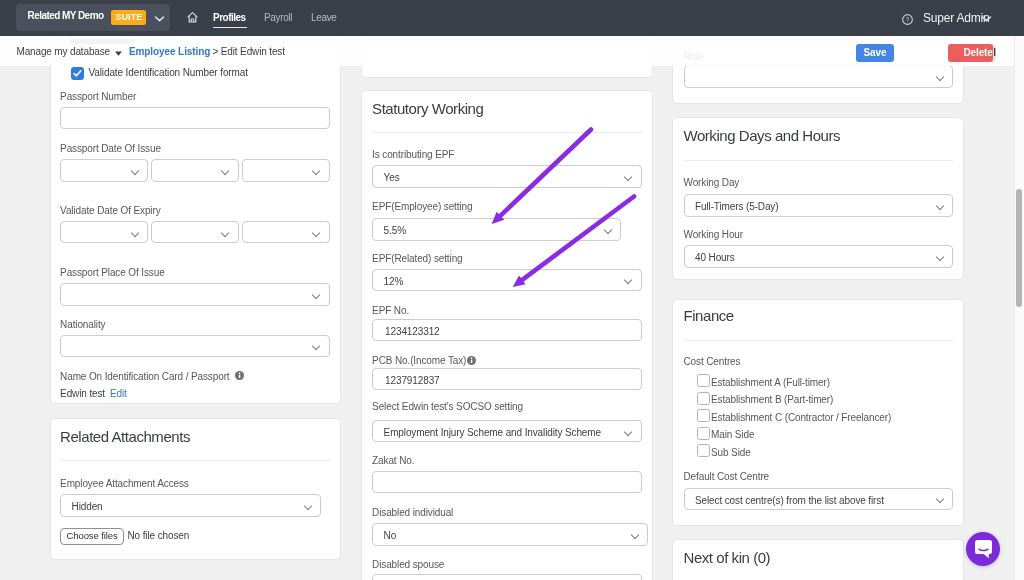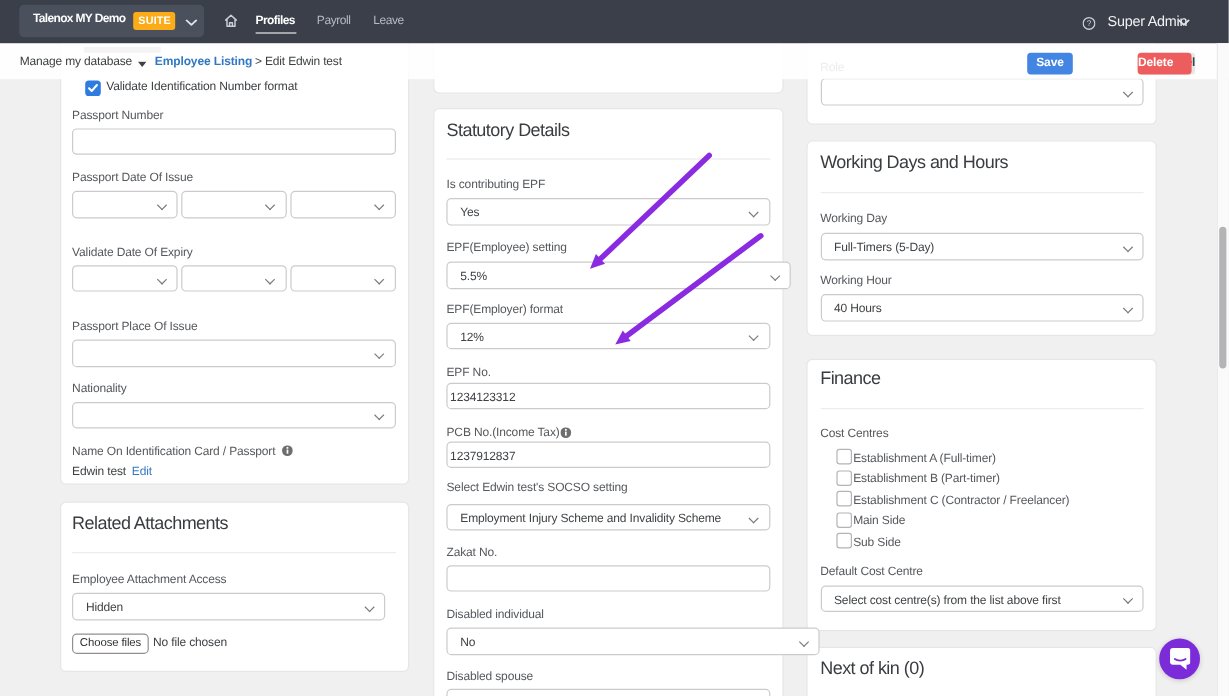--- a/index.html
+++ b/index.html
@@ -2,21 +2,21 @@
 <html><head><meta charset="utf-8">
 <style>
 *{margin:0;padding:0;box-sizing:border-box}
 html,body{width:1024px;height:580px;overflow:hidden}
 body{font-family:"Liberation Sans",sans-serif;background:#f0f0f0;position:relative}
 .card{position:absolute;background:#fff;border:1px solid #e6e6e8;border-radius:5px;z-index:1}
 .lbl{position:absolute;font-size:10px;line-height:10px;letter-spacing:-0.12px;color:#55585c;white-space:nowrap;z-index:2}
 .txt{position:absolute;font-size:10px;line-height:10px;letter-spacing:-0.12px;color:#3e4144;white-space:nowrap;z-index:2}
 .hdg{position:absolute;font-size:15px;line-height:15px;letter-spacing:-0.45px;color:#3a3d40;white-space:nowrap;z-index:2}
 .hr{position:absolute;height:1px;background:#ececee;z-index:2}
-.inp{position:absolute;height:22.5px;background:#fff;border:1px solid #cbcbcd;border-radius:4px;font-size:10px;letter-spacing:-0.12px;color:#3f4245;line-height:24.5px;padding-left:2px;white-space:nowrap;overflow:hidden;z-index:2}
+.inp{position:absolute;height:22.5px;background:#fff;border:1px solid #cbcbcd;border-radius:4px;font-size:10px;letter-spacing:-0.12px;color:#3f4245;line-height:24.5px;padding-left:12px;white-space:nowrap;overflow:hidden;z-index:2}
 .sel{position:absolute;height:22.5px;background:#fff;border:1px solid #cbcbcd;border-radius:4px;font-size:10px;letter-spacing:-0.12px;color:#3f4245;line-height:24.5px;padding-left:10.5px;white-space:nowrap;overflow:hidden;z-index:2}
 .sel::after{content:"";position:absolute;right:9.5px;top:7.8px;width:5px;height:5px;border-right:1.2px solid #787b80;border-bottom:1.2px solid #787b80;transform:rotate(45deg)}
 .cb{position:absolute;width:13px;height:13px;background:#fff;border:1px solid #b4b4b6;border-radius:2.5px;z-index:2}
 </style></head>
 <body>
 <div class="card" style="left:49.5px;top:20px;width:291.5px;height:384px"></div>
 <div class="card" style="left:49.5px;top:418px;width:291.5px;height:141.5px"></div>
 <div class="card" style="left:361px;top:24px;width:292px;height:54px"></div>
 <div class="card" style="left:361px;top:90.3px;width:292px;height:510px"></div>
 <div class="card" style="left:672.3px;top:24px;width:291.5px;height:79.5px"></div>
@@ -51,43 +51,43 @@
     <rect x="4.25" y="1.6" width="1.6" height="1.7" fill="#fff"></rect>
   </svg>
 <div class="txt" style="left:60.1px;top:388.59999999999997px">Edwin test</div>
 <div class="txt" style="left:109.9px;top:388.6px;color:#3378c5">Edit</div>
 <div class="hdg" style="left:60.1px;top:428.9px">Related Attachments</div>
 <div class="hr" style="left:60.1px;top:459.9px;width:269.5px"></div>
 <div class="lbl" style="left:60.1px;top:479.4px">Employee Attachment Access</div>
 <div class="sel" style="left:60.1px;top:494.1px;width:261px">Hidden</div>
 <div style="position:absolute;left:60.3px;top:528px;width:63.6px;height:16.5px;background:#fff;border:1px solid #909093;border-radius:4px;font-size:9.5px;letter-spacing:-0.1px;line-height:14.5px;text-align:center;color:#2e3133;z-index:2">Choose files</div>
 <div class="txt" style="left:127.5px;top:531.4000000000001px">No file chosen</div>
-<div class="hdg" style="left:372.1px;top:100.8px">Statutory Details</div>
+<div class="hdg" style="left:372.1px;top:100.8px">Statutory Working</div>
 <div class="hr" style="left:372.1px;top:131.8px;width:269.5px"></div>
 <div class="lbl" style="left:372.1px;top:150.0px">Is contributing EPF</div>
 <div class="sel" style="left:372.1px;top:165.3px;width:269.5px">Yes</div>
 <div class="lbl" style="left:372.1px;top:202.1px">EPF(Employee) setting</div>
-<div class="sel" style="left:372.1px;top:218.1px;width:287px">5.5%</div>
-<div class="lbl" style="left:372.1px;top:254.29999999999998px">EPF(Employer) format</div>
+<div class="sel" style="left:372.1px;top:218.1px;width:249px">5.5%</div>
+<div class="lbl" style="left:372.1px;top:254.29999999999998px">EPF(Related) setting</div>
 <div class="sel" style="left:372.1px;top:268.7px;width:269.5px">12%</div>
 <div class="lbl" style="left:372.1px;top:305.5px">EPF No.</div>
 <div class="inp" style="left:372.1px;top:318.9px;width:269.5px">1234123312</div>
 <div class="lbl" style="left:372.1px;top:356.0px">PCB No.(Income Tax)</div>
 <svg style="position:absolute;left:467.1px;top:355.6px;z-index:3" width="9" height="9" viewBox="0 0 10 10">
     <circle cx="5" cy="5" r="5" fill="#6e6e71"></circle>
     <rect x="4.25" y="4.1" width="1.6" height="3.7" fill="#fff"></rect>
     <rect x="4.25" y="1.6" width="1.6" height="1.7" fill="#fff"></rect>
   </svg>
 <div class="inp" style="left:372.1px;top:367.5px;width:269.5px">1237912837</div>
 <div class="lbl" style="left:372.1px;top:402.0px">Select Edwin test's SOCSO setting</div>
 <div class="sel" style="left:372.1px;top:419.9px;width:269.5px">Employment Injury Scheme and Invalidity Scheme</div>
 <div class="lbl" style="left:372.1px;top:455.59999999999997px">Zakat No.</div>
 <div class="inp" style="left:372.1px;top:470.7px;width:269.5px"></div>
 <div class="lbl" style="left:372.1px;top:507.8px">Disabled individual</div>
-<div class="sel" style="left:372.1px;top:523.1px;width:311px">No</div>
+<div class="sel" style="left:372.1px;top:523.1px;width:276px">No</div>
 <div class="lbl" style="left:372.1px;top:559.9000000000001px">Disabled spouse</div>
 <div class="sel" style="left:372.1px;top:574.4px;width:269.5px"></div>
 <div class="sel" style="left:683.5px;top:65px;width:269.5px"></div>
 <div class="hdg" style="left:683.5px;top:127.7px">Working Days and Hours</div>
 <div class="hr" style="left:683.5px;top:159.7px;width:269.5px"></div>
 <div class="lbl" style="left:683.5px;top:178.0px">Working Day</div>
 <div class="sel" style="left:683.5px;top:194.1px;width:269.5px">Full-Timers (5-Day)</div>
 <div class="lbl" style="left:683.5px;top:229.89999999999998px">Working Hour</div>
 <div class="sel" style="left:683.5px;top:245.4px;width:269.5px">40 Hours</div>
 <div class="hdg" style="left:683.5px;top:308.09999999999997px">Finance</div>
@@ -117,24 +117,24 @@
 <div style="position:absolute;left:0;top:36px;width:1024px;height:30px;background:rgba(255,255,255,0.88);z-index:10"></div>
 <div style="position:absolute;left:16.5px;top:47.4px;font-size:10px;letter-spacing:-0.15px;line-height:10px;color:#3c3f42;z-index:11">Manage my database</div>
 <svg style="position:absolute;left:114.5px;top:50.5px;z-index:11" width="7" height="5" viewBox="0 0 7 5">
     <polygon points="0,0.5 7,0.5 3.5,4.8" fill="#3f4245"></polygon>
   </svg>
 <div style="position:absolute;left:129px;top:47.4px;font-size:10px;letter-spacing:-0.1px;line-height:10px;font-weight:bold;color:#3177c2;z-index:11">Employee Listing</div>
 <div style="position:absolute;left:212.5px;top:47.4px;font-size:10px;line-height:10px;color:#3f4245;z-index:11">&gt;</div>
 <div style="position:absolute;left:220.8px;top:47.4px;font-size:10px;letter-spacing:-0.14px;line-height:10px;color:#3c3f42;z-index:11">Edit Edwin test</div>
 <div style="position:absolute;left:856px;top:44px;width:38px;height:18px;background:#4285e2;color:#fff;border-radius:3px;font-size:10px;font-weight:bold;letter-spacing:-0.1px;text-align:center;line-height:18px;z-index:11">Save</div>
 <div style="position:absolute;left:949px;top:44px;width:47px;height:18px;background:#e7e7e7;color:#3f4245;border-radius:3px;font-size:10px;font-weight:bold;letter-spacing:-0.1px;text-align:right;line-height:18px;z-index:11">Cancel</div>
-<div style="position:absolute;left:948.3px;top:44px;width:44.5px;height:18px;background:#ee5d5d;color:#fff;border-radius:3px;font-size:10px;font-weight:bold;letter-spacing:-0.1px;text-align:left;line-height:18px;z-index:11">Delete</div>
+<div style="position:absolute;left:948.3px;top:44px;width:44.5px;height:18px;background:#ee5d5d;color:#fff;border-radius:3px;font-size:10px;font-weight:bold;letter-spacing:-0.1px;text-align:right;line-height:18px;z-index:11">Delete</div>
 <div style="position:absolute;left:0;top:0;width:1024px;height:36px;background:#3a3f49;z-index:20">
 <div style="position:absolute;left:16.4px;top:4px;width:153.5px;height:27px;background:#4a505c;border-radius:4px"></div>
-<div style="position:absolute;left:27.5px;top:10.9px;font-size:10px;line-height:10px;font-weight:bold;letter-spacing:-0.55px;color:#fcfdfe">Talenox MY Demo</div>
+<div style="position:absolute;left:27.5px;top:10.9px;font-size:10px;line-height:10px;font-weight:bold;letter-spacing:-0.55px;color:#fcfdfe">Related MY Demo</div>
 <div style="position:absolute;left:111.3px;top:10.2px;width:35.2px;height:14.8px;background:#fbac18;border-radius:2.5px;color:#fff;font-size:9px;font-weight:bold;text-align:center;line-height:14.8px;letter-spacing:0.15px">SUITE</div>
 <svg style="position:absolute;left:154.3px;top:15.6px" width="11" height="6" viewBox="0 0 11 6">
       <path d="M1.5 1 L5.5 4.7 L9.5 1" stroke="#dfe2e7" stroke-width="1.6" fill="none" stroke-linecap="round" stroke-linejoin="round"></path>
     </svg>
 <svg style="position:absolute;left:185.5px;top:11px" width="13" height="13" viewBox="0 0 14 14">
       <path d="M2.2 6.2 L7 1.8 L11.8 6.2 M3.4 5.6 V11.8 H10.6 V5.6" stroke="#ccd0d6" stroke-width="1.3" fill="none" stroke-linejoin="round" stroke-linecap="round"></path>
       <path d="M5.7 11.8 V8.6 H8.3 V11.8" stroke="#ccd0d6" stroke-width="1.3" fill="none" stroke-linejoin="round"></path>
     </svg>
 <div style="position:absolute;left:213px;top:13.3px;font-size:10px;line-height:10px;font-weight:bold;letter-spacing:-0.5px;color:#fff">Profiles</div>
 <div style="position:absolute;left:213px;top:26.5px;width:33.6px;height:1.8px;background:#e6e8ec"></div>

